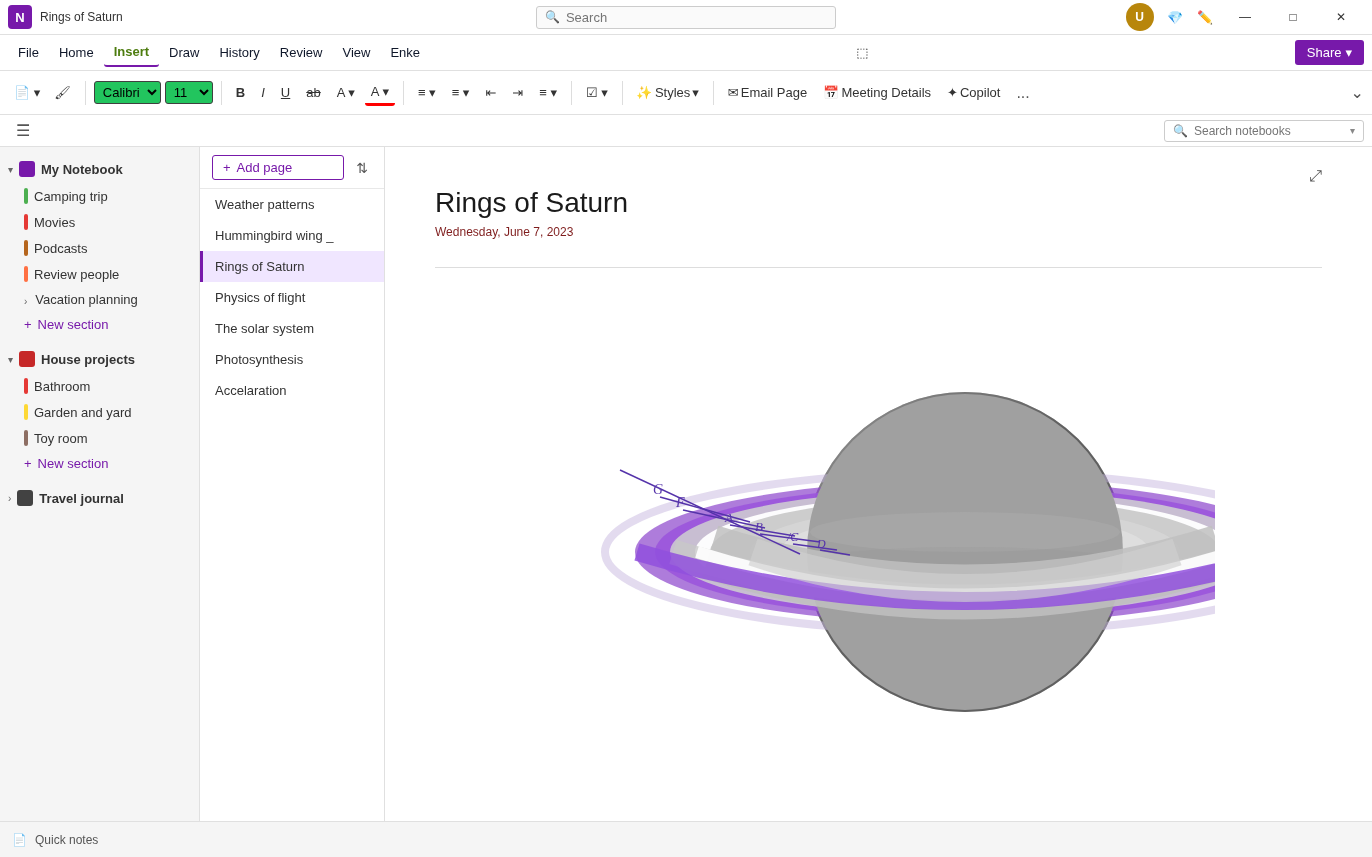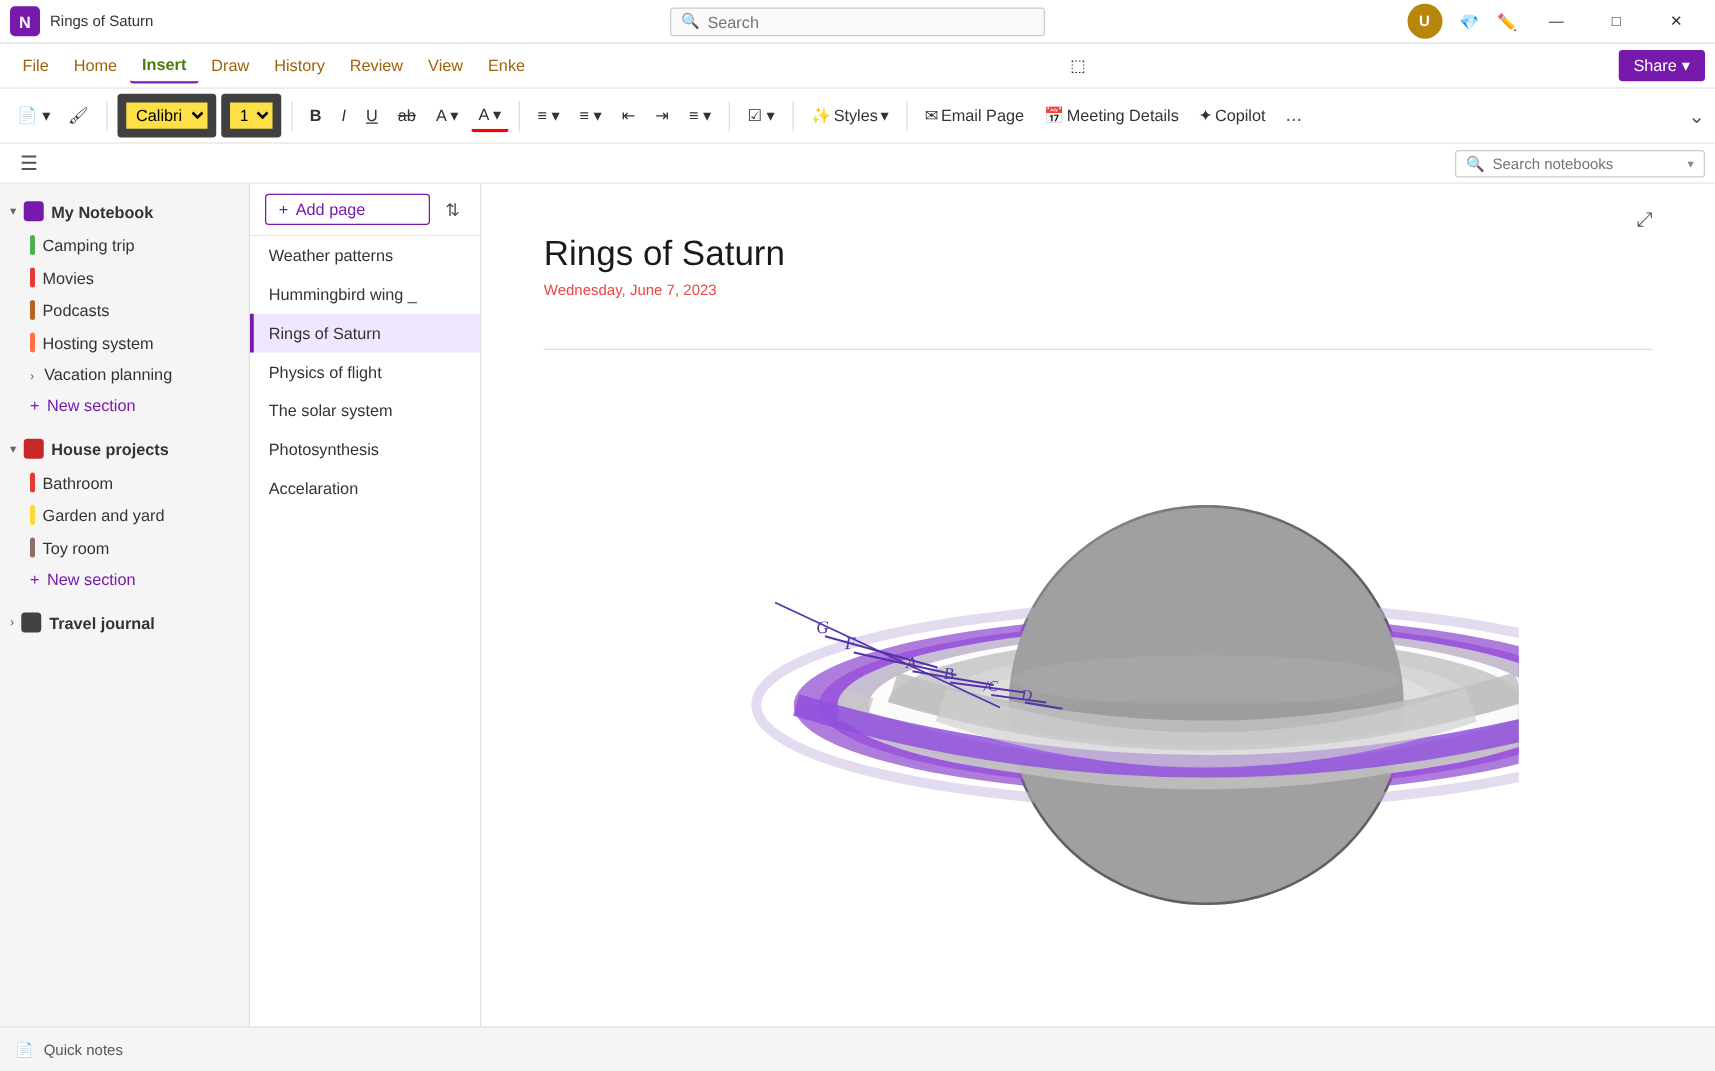--- a/index.html
+++ b/index.html
@@ -53,21 +53,21 @@
       height: 36px;
       background: #fff;
       display: flex;
       align-items: center;
       padding: 0 8px;
       border-bottom: 1px solid #e0e0e0;
     }
     .menu-item {
       padding: 6px 10px;
       font-size: 13px;
-      color: #a16207;
+      color: #0f172a;
       cursor: pointer;
       border-radius: 3px;
     }
     .menu-item.active {
       border-bottom: 2px solid #7719aa;
       font-weight: 600;
       color: #4d7c0f;
     }
     #menubar .share-btn {
       margin-left: auto;
@@ -97,22 +97,22 @@
       border-radius: 3px;
       cursor: pointer;
       font-size: 13px;
       color: #333;
       display: flex; align-items: center; gap: 2px;
     }
     .tb-btn.bold { font-weight: bold; }
     .tb-btn.italic { font-style: italic; }
     .tb-btn.underline { text-decoration: underline; }
     .font-select {
-      border: 7px solid #404040; border-radius: 3px; padding: 2px 4px;
-      font-size: 13px; background: #fde047; cursor: pointer; outline: none;
+      border: 1px solid #404040; border-radius: 3px; padding: 2px 4px;
+      font-size: 13px; background: #22c55e; cursor: pointer; outline: none;
     }
     .more-btn { font-size: 16px; color: #555; }
 
     
     #toolbar2 {
       height: 32px;
       background: #fff;
       border-bottom: 1px solid #e0e0e0;
       display: flex;
       align-items: center;
@@ -206,21 +206,21 @@
     }
     .page-title-text {
       font-size: 28px;
       font-weight: 300;
       color: #1a1a1a;
       margin-bottom: 6px;
       border: none; outline: none;
       font-family: 'Segoe UI', sans-serif;
     }
     .page-date {
-      font-size: 12px; color: #ef4444; margin-bottom: 40px;
+      font-size: 12px; color: #7f1d1d; margin-bottom: 28px;
     }
     .page-divider { border: none; border-top: 1px solid #ddd; margin-bottom: 24px; }
 
     
     .saturn-container {
       position: relative;
       width: 780px;
       height: 490px;
     }
     .expand-btn {
@@ -345,21 +345,21 @@
     <div class="section-item">
       <div class="color-bar" style="background:#e53935;"></div>
       <span>Movies</span>
     </div>
     <div class="section-item">
       <div class="color-bar" style="background:#b5651d;"></div>
       <span>Podcasts</span>
     </div>
     <div class="section-item">
       <div class="color-bar" style="background:#ff7043;"></div>
-      <span>Hosting system</span>
+      <span>Review people</span>
     </div>
     <div class="section-item">
       <span style="font-size:10px;color:#666;margin-right:2px;">›</span>
       <span>Vacation planning</span>
     </div>
     <div class="new-section">
       <span>+</span>
       <span>New section</span>
     </div>
 

